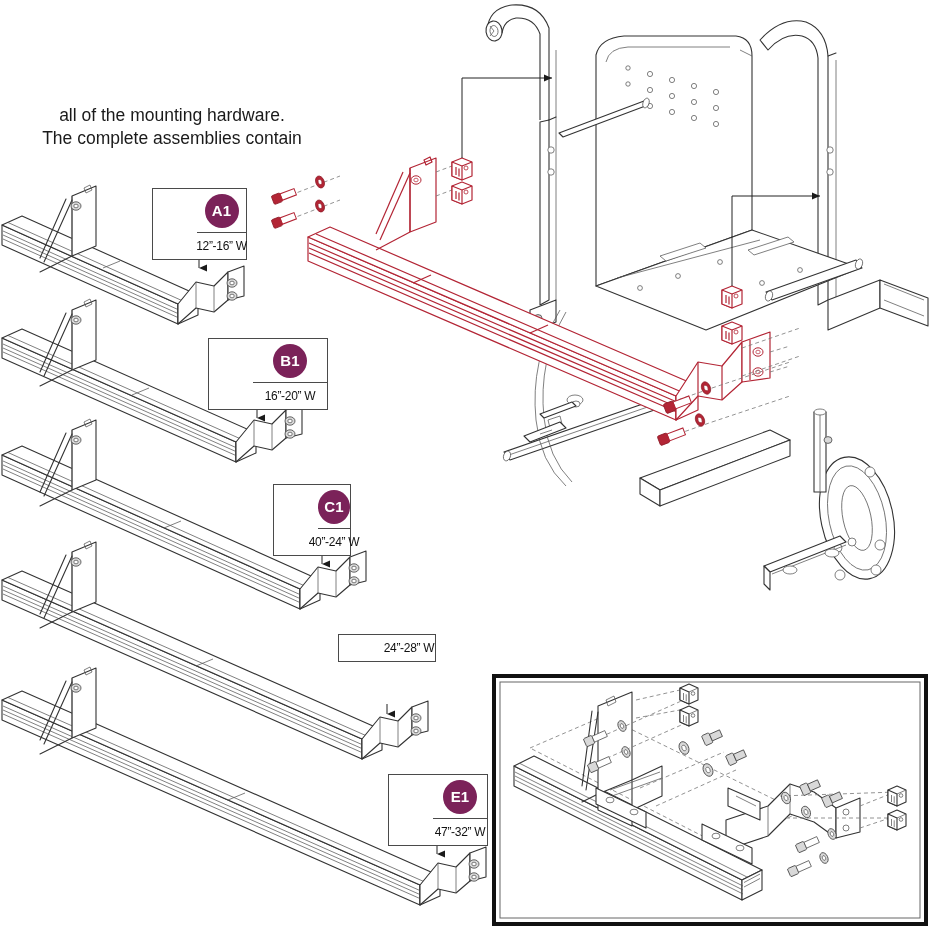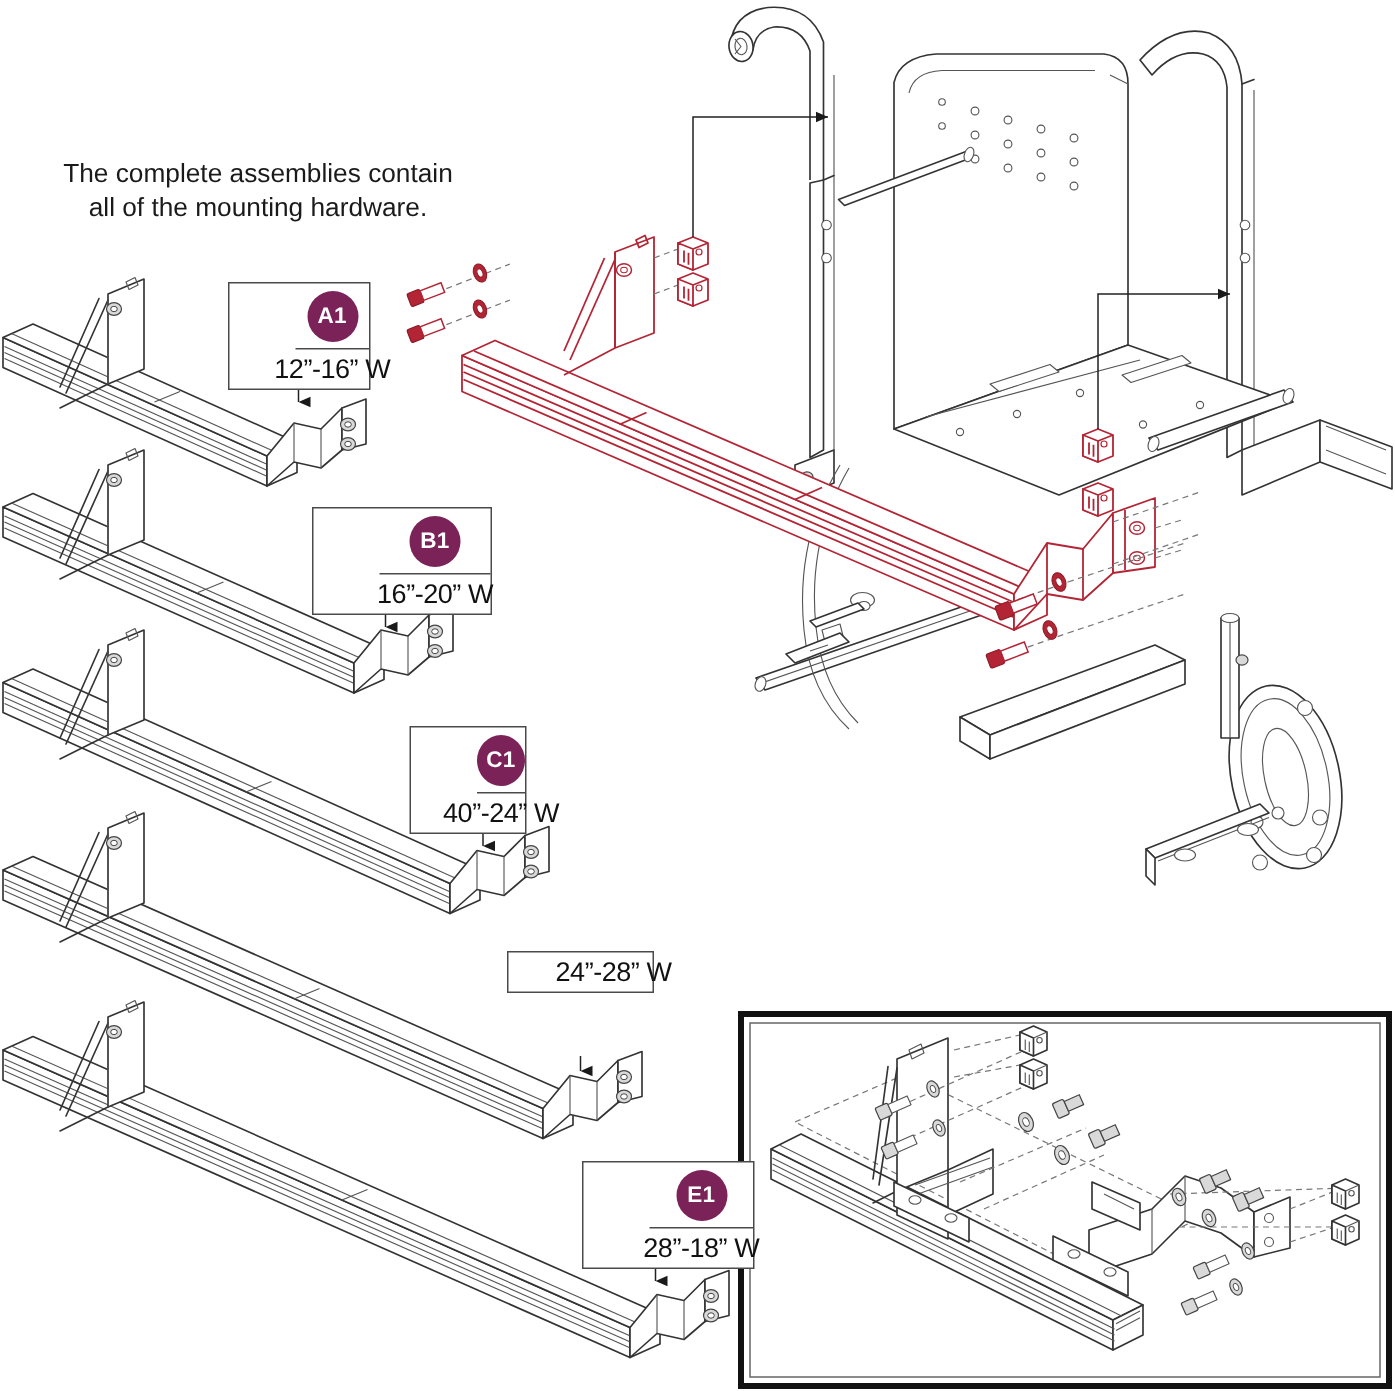--- a/index.html
+++ b/index.html
@@ -13,28 +13,28 @@
 
   
   .callout{position:absolute;border:1.6px solid #4a4a4a;background:#fff;
            box-sizing:border-box;padding-left:44px;}
   .callout .badgecell{height:43px;display:flex;align-items:center;
            justify-content:center;border-bottom:1.6px solid #4a4a4a;}
   .badge{width:34px;height:34px;border-radius:50%;background:#7B2259;
          color:#fff;font-size:15px;font-weight:bold;display:flex;
          align-items:center;justify-content:center;letter-spacing:.2px;}
   .callout .rangecell{height:26px;display:flex;align-items:center;
-           justify-content:center;font-size:18px;color:#111;
+           justify-content:center;font-size:12px;color:#111;
            letter-spacing:-.3px;white-space:nowrap;}
 
   .co-a{left:152px;top:188px;width:95px;}
   .co-b{left:208px;top:338px;width:120px;}
   .co-c{left:273px;top:484px;width:78px;}
   .co-d{left:338px;top:634px;width:98px;}
-  .co-e{left:388px;top:774px;width:115px;}
+  .co-e{left:388px;top:774px;width:100px;}
 </style>
 </head>
 <body>
 
 <div id="stage">
 
 <svg width="930" height="927" viewBox="0 0 930 927" xmlns="http://www.w3.org/2000/svg">
   <defs>
     <style>
       .ln{fill:none;stroke:#333;stroke-width:1.1;stroke-linejoin:round;stroke-linecap:round;}
@@ -652,22 +652,22 @@
         <path class="lnf" d="M0,4 L9,8 L9,20 L0,16 Z"></path>
         <path class="lnt" d="M9,8 L18,4"></path>
         <path class="lnt" d="M3.5,9 L3.5,16 M6.2,10.3 L6.2,17.3"></path>
         <circle cx="13" cy="9.5" r="1.8" class="lnft"></circle>
       </g>
     </g>
   </g>
 </svg>
 
 <div class="note">
+  <div>all of the mounting hardware.</div>
   <div>The complete assemblies contain</div>
-  <div>all of the mounting hardware.</div>
 </div>
 
 <div class="callout co-a">
   <div class="badgecell">
     <div class="badge">A1</div>
   </div>
   <div class="rangecell">12”-16” W</div>
 </div>
 
 <div class="callout co-b">
@@ -685,16 +685,16 @@
 </div>
 
 <div class="callout co-d">
   <div class="rangecell">24”-28” W</div>
 </div>
 
 <div class="callout co-e">
   <div class="badgecell">
     <div class="badge">E1</div>
   </div>
-  <div class="rangecell">28”-18” W</div>
+  <div class="rangecell">47”-32” W</div>
 </div>
 
 </div>
 
 </body></html>

